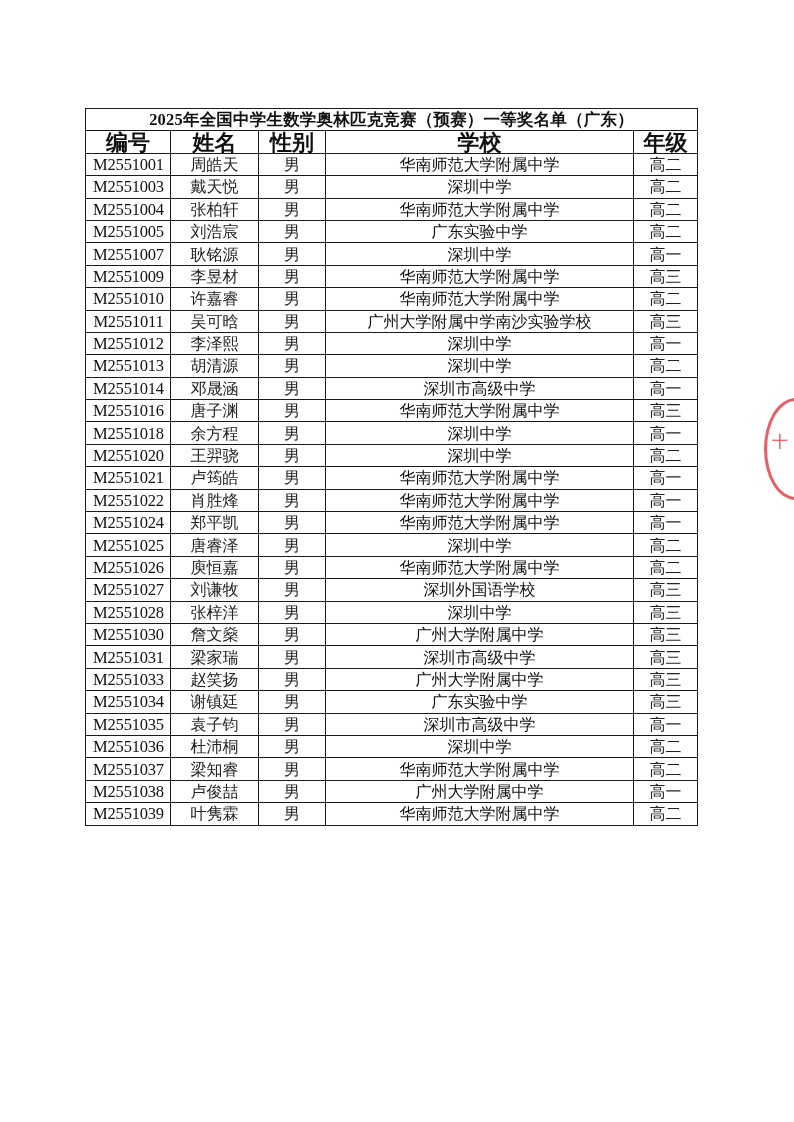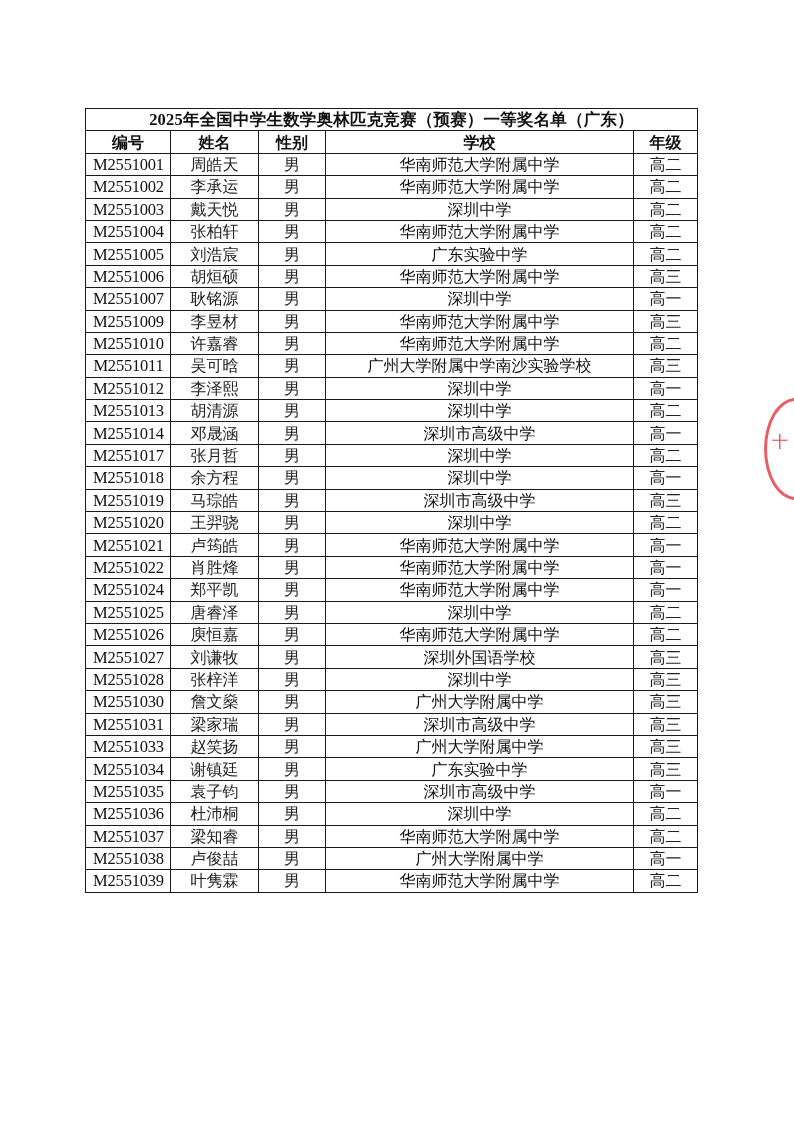--- a/index.html
+++ b/index.html
@@ -7,21 +7,21 @@
          font-family: "Liberation Serif", "DejaVu Serif", serif; color: #111; }
   .page { position: absolute; left: 0; top: 0; width: 772px; height: 1122px; }
   table.roster { position: absolute; left: 85px; top: 108px; width: 612px;
                  border-collapse: collapse; table-layout: fixed; }
   table.roster td, table.roster th {
     border: 1px solid #1a1a1a; padding: 0; height: 21.4px; line-height: 21px;
     text-align: center; white-space: nowrap; overflow: hidden;
     font-weight: normal; font-size: 16px;
   }
   table.roster th.title { font-size: 16.5px; font-weight: bold; letter-spacing: 0.2px; }
-  table.roster th.hdr { font-size: 16px; font-weight: bold; }
+  table.roster th.hdr { font-size: 22px; font-weight: bold; }
   td.id { text-align: left; padding-left: 1px !important; font-size: 16.5px !important; letter-spacing: -0.2px; }
   td.name, td.gender, td.grade { color: #222; }
   .stamp { position: absolute; left: 764px; top: 398px; width: 60px; height: 96px;
            border: 3px solid #e8404a; border-right: none; border-radius: 50% 0 0 50% / 50% 0 0 50%;
            opacity: 0.85; }
   .stamp-mark { position: absolute; left: 772px; top: 432px; color: #e8404a; font-size: 16px; font-family: "DejaVu Sans", sans-serif; }
 </style>
 </head>
 <body>
 
@@ -48,27 +48,20 @@
     </thead>
     <tbody id="rows">
         <tr>
           <td class="id">M2551001</td>
           <td class="name">周皓天</td>
           <td class="gender">男</td>
           <td class="school">华南师范大学附属中学</td>
           <td class="grade">高二</td>
         </tr>
         <tr>
-          <td class="id">M2551002</td>
-          <td class="name">李承运</td>
-          <td class="gender">男</td>
-          <td class="school">华南师范大学附属中学</td>
-          <td class="grade">高二</td>
-        </tr>
-        <tr>
           <td class="id">M2551003</td>
           <td class="name">戴天悦</td>
           <td class="gender">男</td>
           <td class="school">深圳中学</td>
           <td class="grade">高二</td>
         </tr>
         <tr>
           <td class="id">M2551004</td>
           <td class="name">张柏轩</td>
           <td class="gender">男</td>
@@ -76,27 +69,20 @@
           <td class="grade">高二</td>
         </tr>
         <tr>
           <td class="id">M2551005</td>
           <td class="name">刘浩宸</td>
           <td class="gender">男</td>
           <td class="school">广东实验中学</td>
           <td class="grade">高二</td>
         </tr>
         <tr>
-          <td class="id">M2551006</td>
-          <td class="name">胡烜硕</td>
-          <td class="gender">男</td>
-          <td class="school">华南师范大学附属中学</td>
-          <td class="grade">高三</td>
-        </tr>
-        <tr>
           <td class="id">M2551007</td>
           <td class="name">耿铭源</td>
           <td class="gender">男</td>
           <td class="school">深圳中学</td>
           <td class="grade">高一</td>
         </tr>
         <tr>
           <td class="id">M2551009</td>
           <td class="name">李昱材</td>
           <td class="gender">男</td>
@@ -132,39 +118,32 @@
           <td class="grade">高二</td>
         </tr>
         <tr>
           <td class="id">M2551014</td>
           <td class="name">邓晟涵</td>
           <td class="gender">男</td>
           <td class="school">深圳市高级中学</td>
           <td class="grade">高一</td>
         </tr>
         <tr>
-          <td class="id">M2551017</td>
-          <td class="name">张月哲</td>
-          <td class="gender">男</td>
-          <td class="school">深圳中学</td>
-          <td class="grade">高二</td>
+          <td class="id">M2551016</td>
+          <td class="name">唐子渊</td>
+          <td class="gender">男</td>
+          <td class="school">华南师范大学附属中学</td>
+          <td class="grade">高三</td>
         </tr>
         <tr>
           <td class="id">M2551018</td>
           <td class="name">余方程</td>
           <td class="gender">男</td>
           <td class="school">深圳中学</td>
           <td class="grade">高一</td>
-        </tr>
-        <tr>
-          <td class="id">M2551019</td>
-          <td class="name">马琮皓</td>
-          <td class="gender">男</td>
-          <td class="school">深圳市高级中学</td>
-          <td class="grade">高三</td>
         </tr>
         <tr>
           <td class="id">M2551020</td>
           <td class="name">王羿骁</td>
           <td class="gender">男</td>
           <td class="school">深圳中学</td>
           <td class="grade">高二</td>
         </tr>
         <tr>
           <td class="id">M2551021</td>

